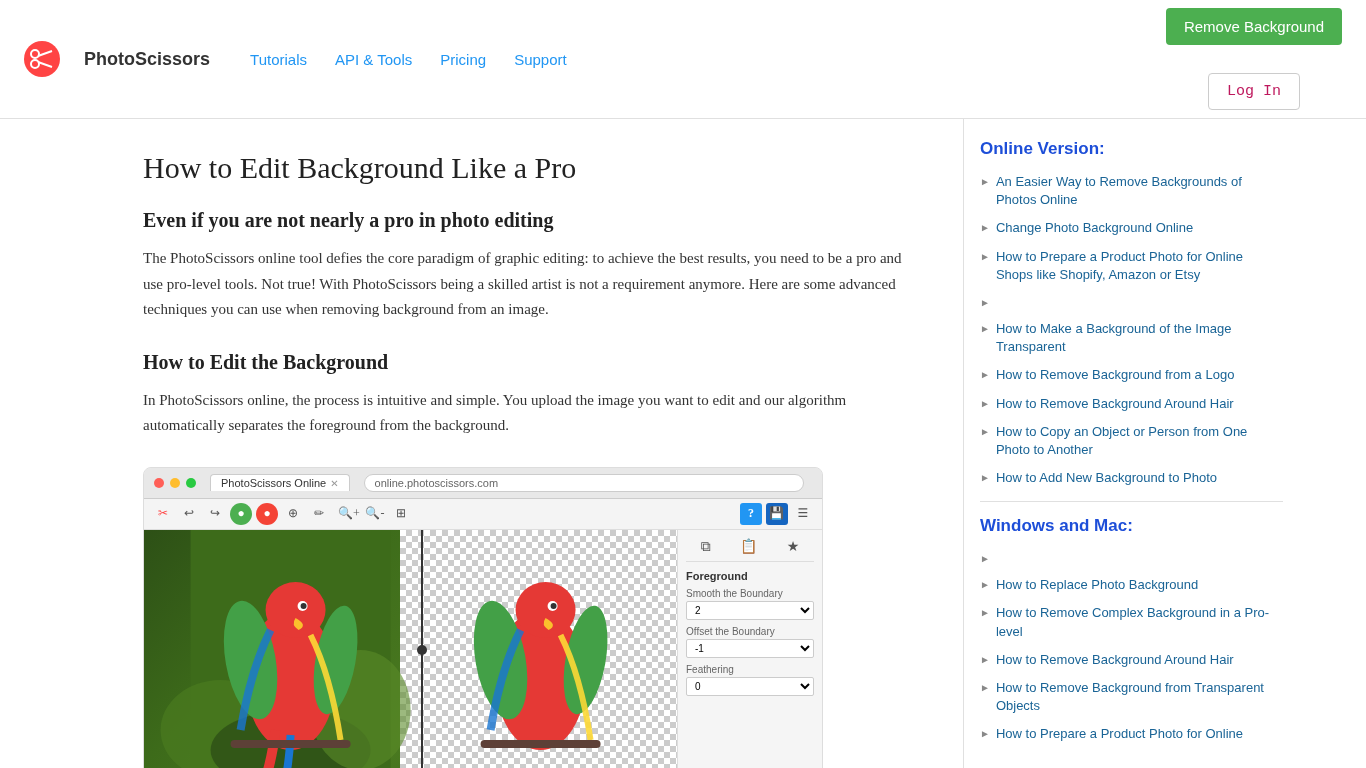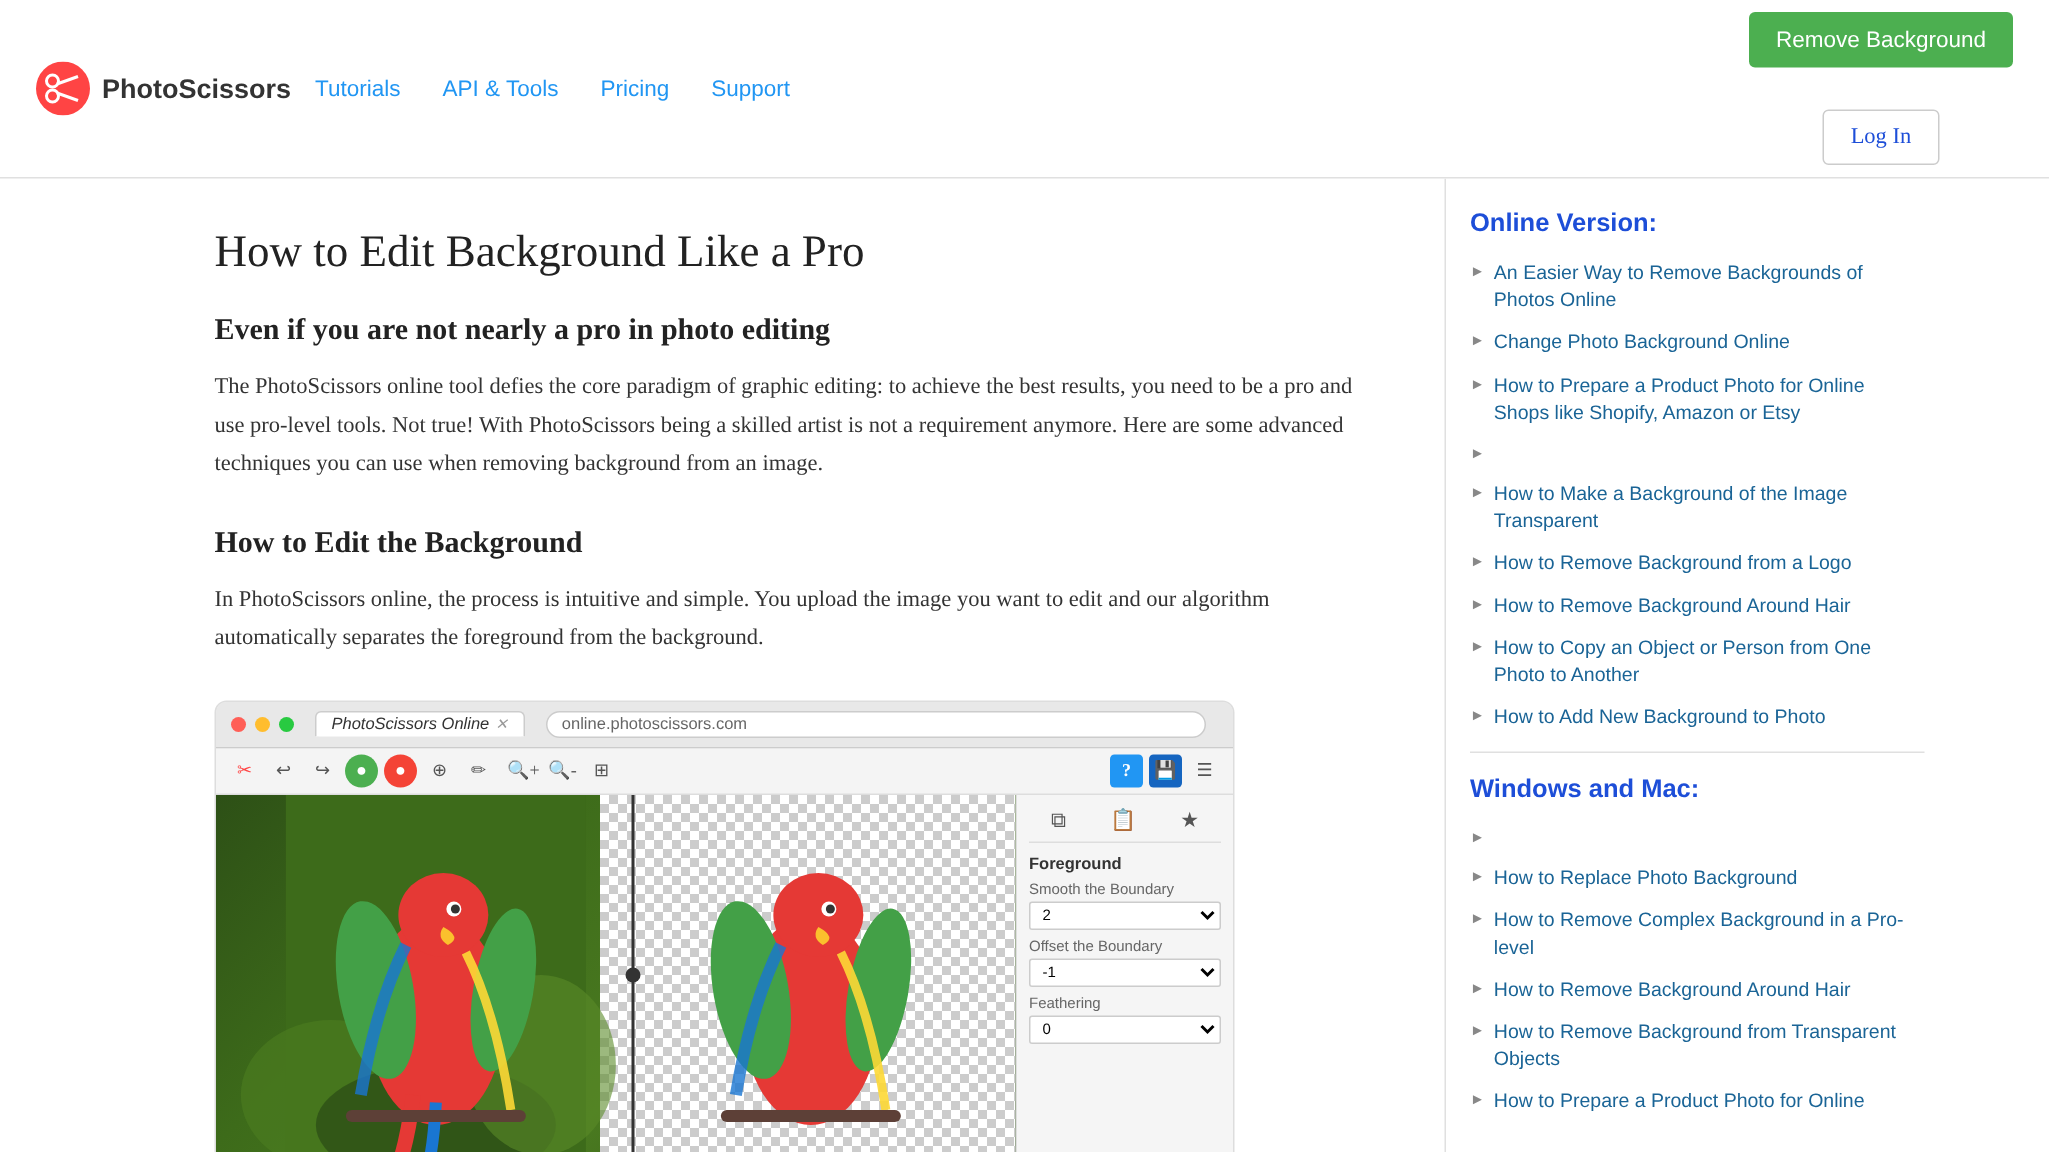--- a/index.html
+++ b/index.html
@@ -12,22 +12,22 @@
       padding: 8px 24px;
       border-bottom: 1px solid #e0e0e0;
       background: #fff;
       position: sticky;
       top: 0;
       z-index: 100;
     }
     .logo-area {
       display: flex;
       align-items: center;
-      gap: 8px;
-      margin-right: 16px;
+      gap: 24px;
+      margin-right: 40px;
       text-decoration: none;
     }
     .logo-icon {
       width: 36px;
       height: 36px;
     }
     .logo-text {
       font-size: 18px;
       font-weight: bold;
       color: #333;
@@ -58,26 +58,26 @@
       border: none;
       padding: 10px 18px;
       border-radius: 4px;
       font-size: 15px;
       font-family: Arial, sans-serif;
       cursor: pointer;
       font-weight: 500;
     }
     .btn-login {
       background: #fff;
-      color: #1d4ed8;
+      color: #be185d;
       border: 1px solid #ccc;
       padding: 9px 18px;
       border-radius: 4px;
       font-size: 15px;
-      font-family: Liberation Serif, serif;
+      font-family: Liberation Mono, monospace;
       cursor: pointer;
     }
 
     
     .page-layout {
       display: flex;
       max-width: 1366px;
       margin: 0 auto;
       padding: 0;
       justify-content: center;
@@ -147,21 +147,20 @@
       padding: 2px 10px;
       font-size: 11px;
       font-family: Arial, sans-serif;
       color: #333;
       margin-left: 8px;
       border: 1px solid #ccc;
       border-bottom: none;
       display: flex;
       align-items: center;
       gap: 4px;
-      font-style: italic;
     }
     .browser-close-tab {
       font-size: 10px;
       color: #999;
       cursor: pointer;
     }
     .browser-address-bar {
       background: #fff;
       border: 1px solid #ccc;
       border-radius: 10px;

